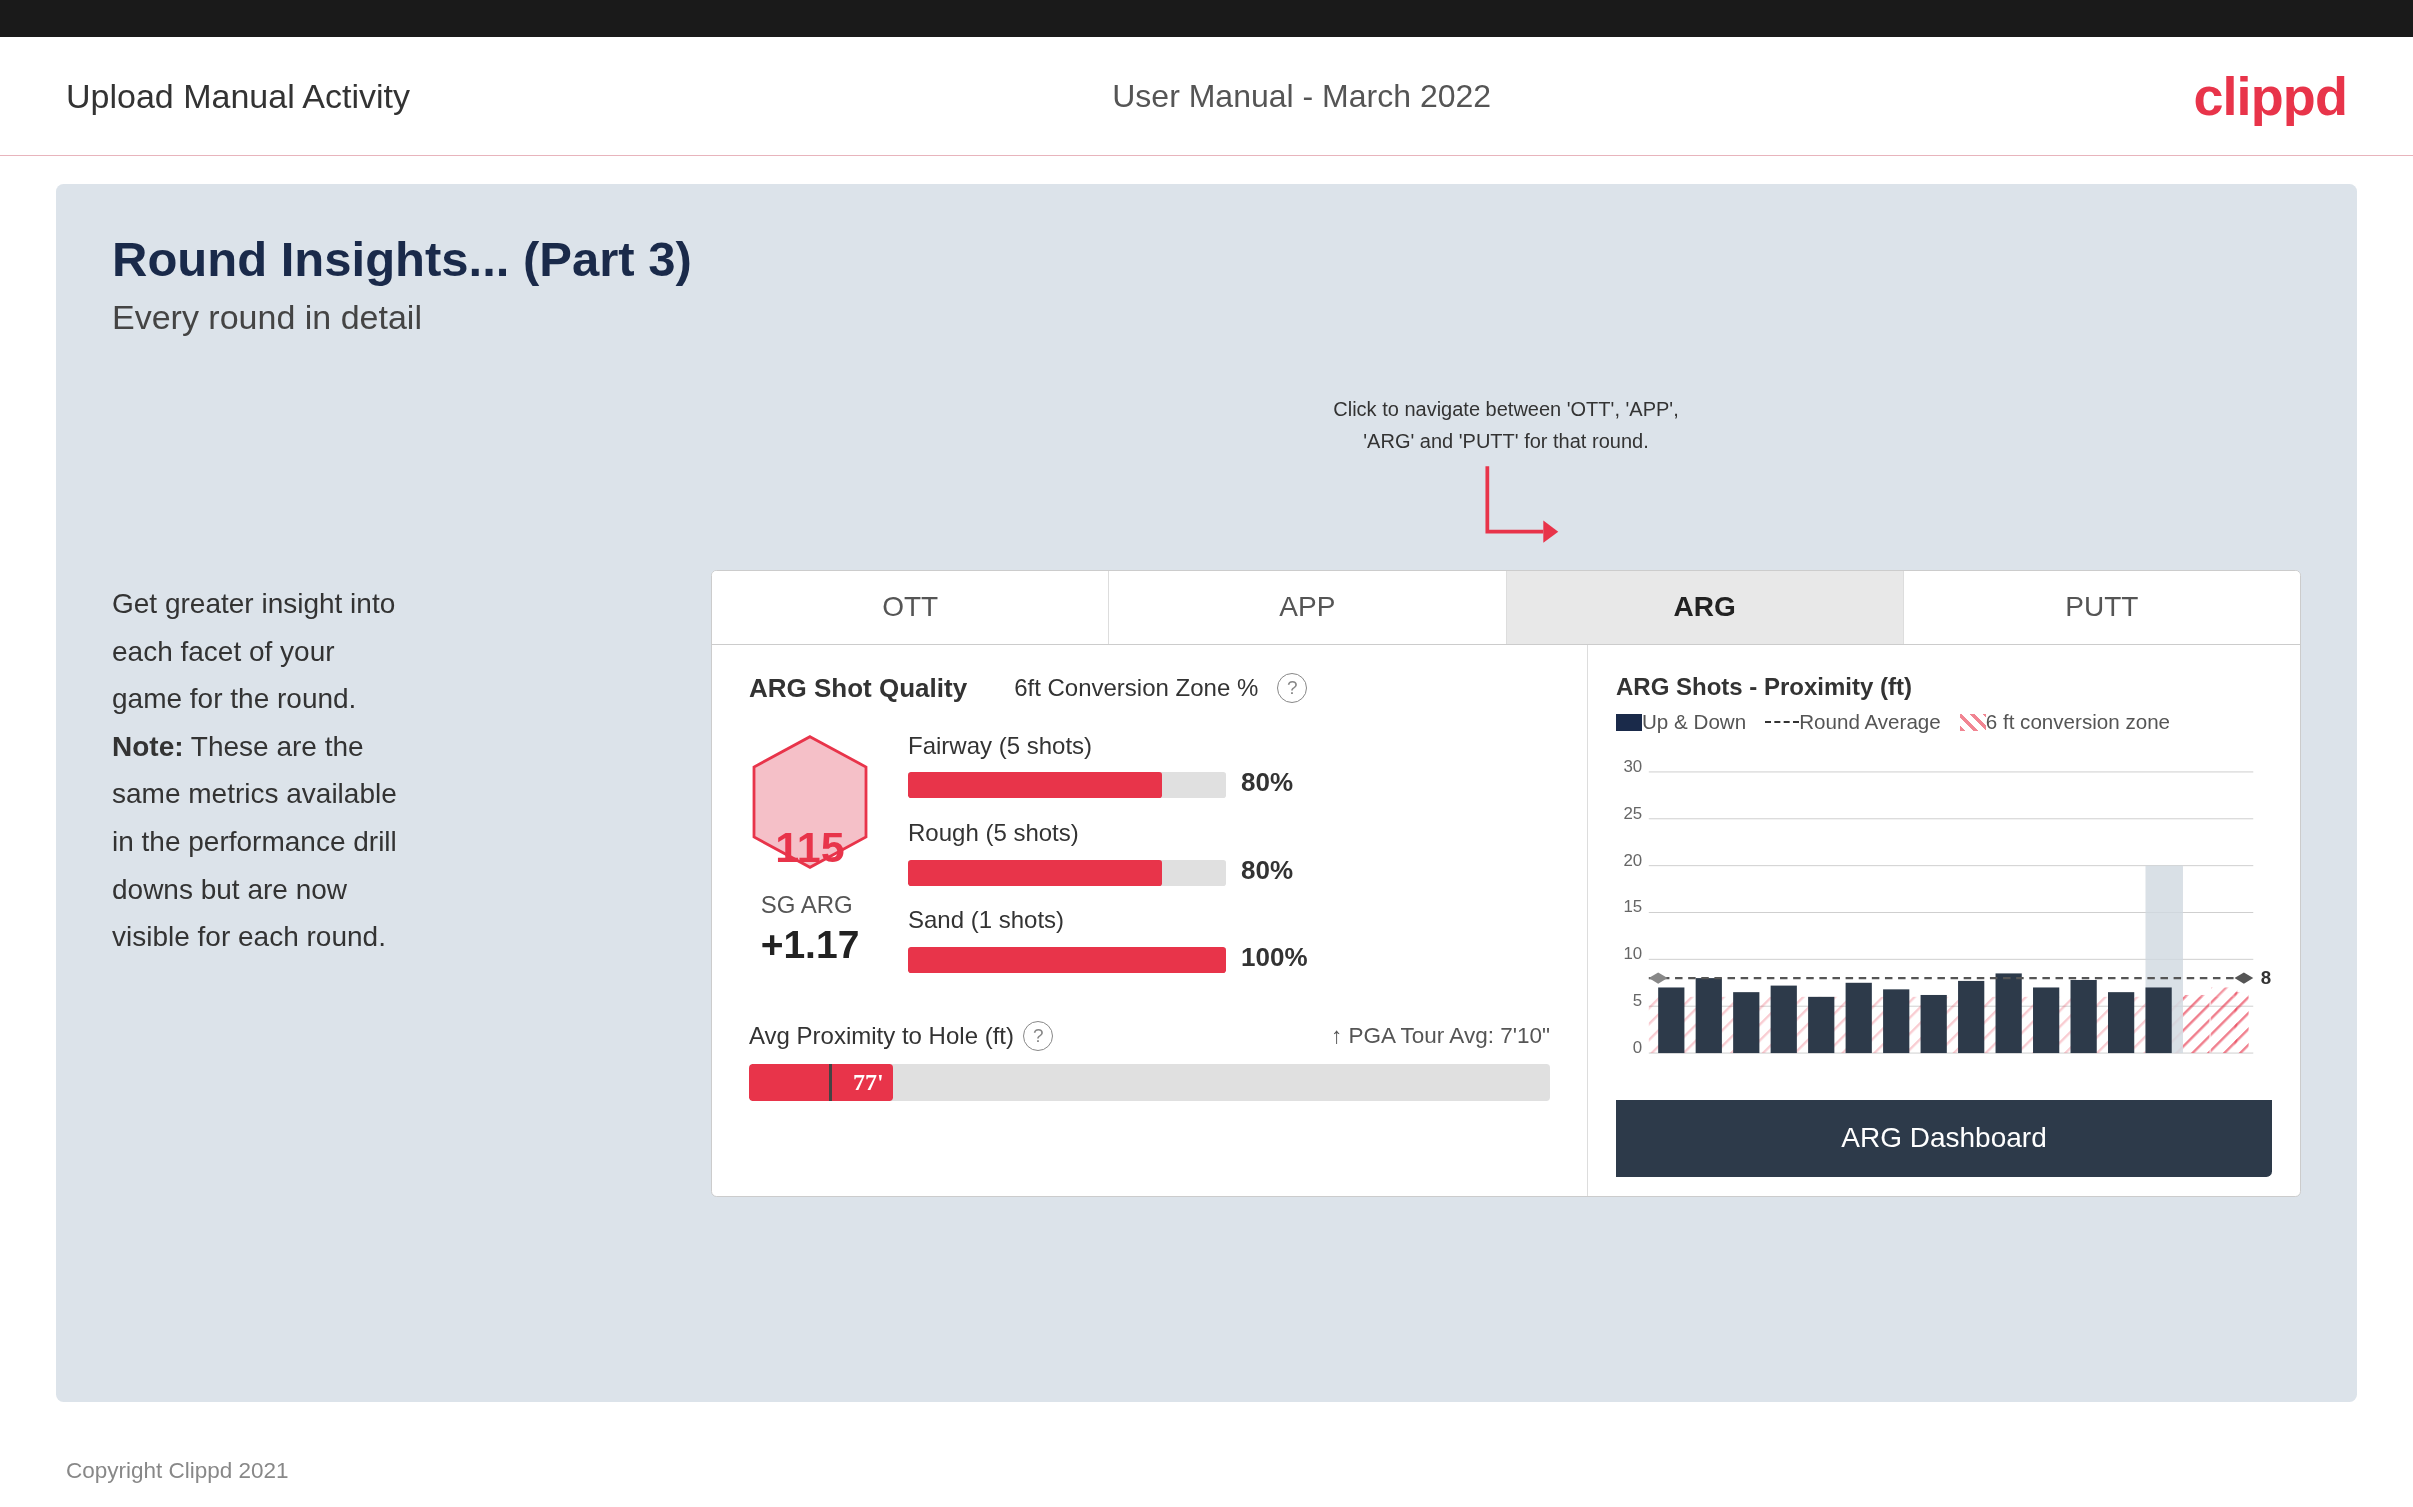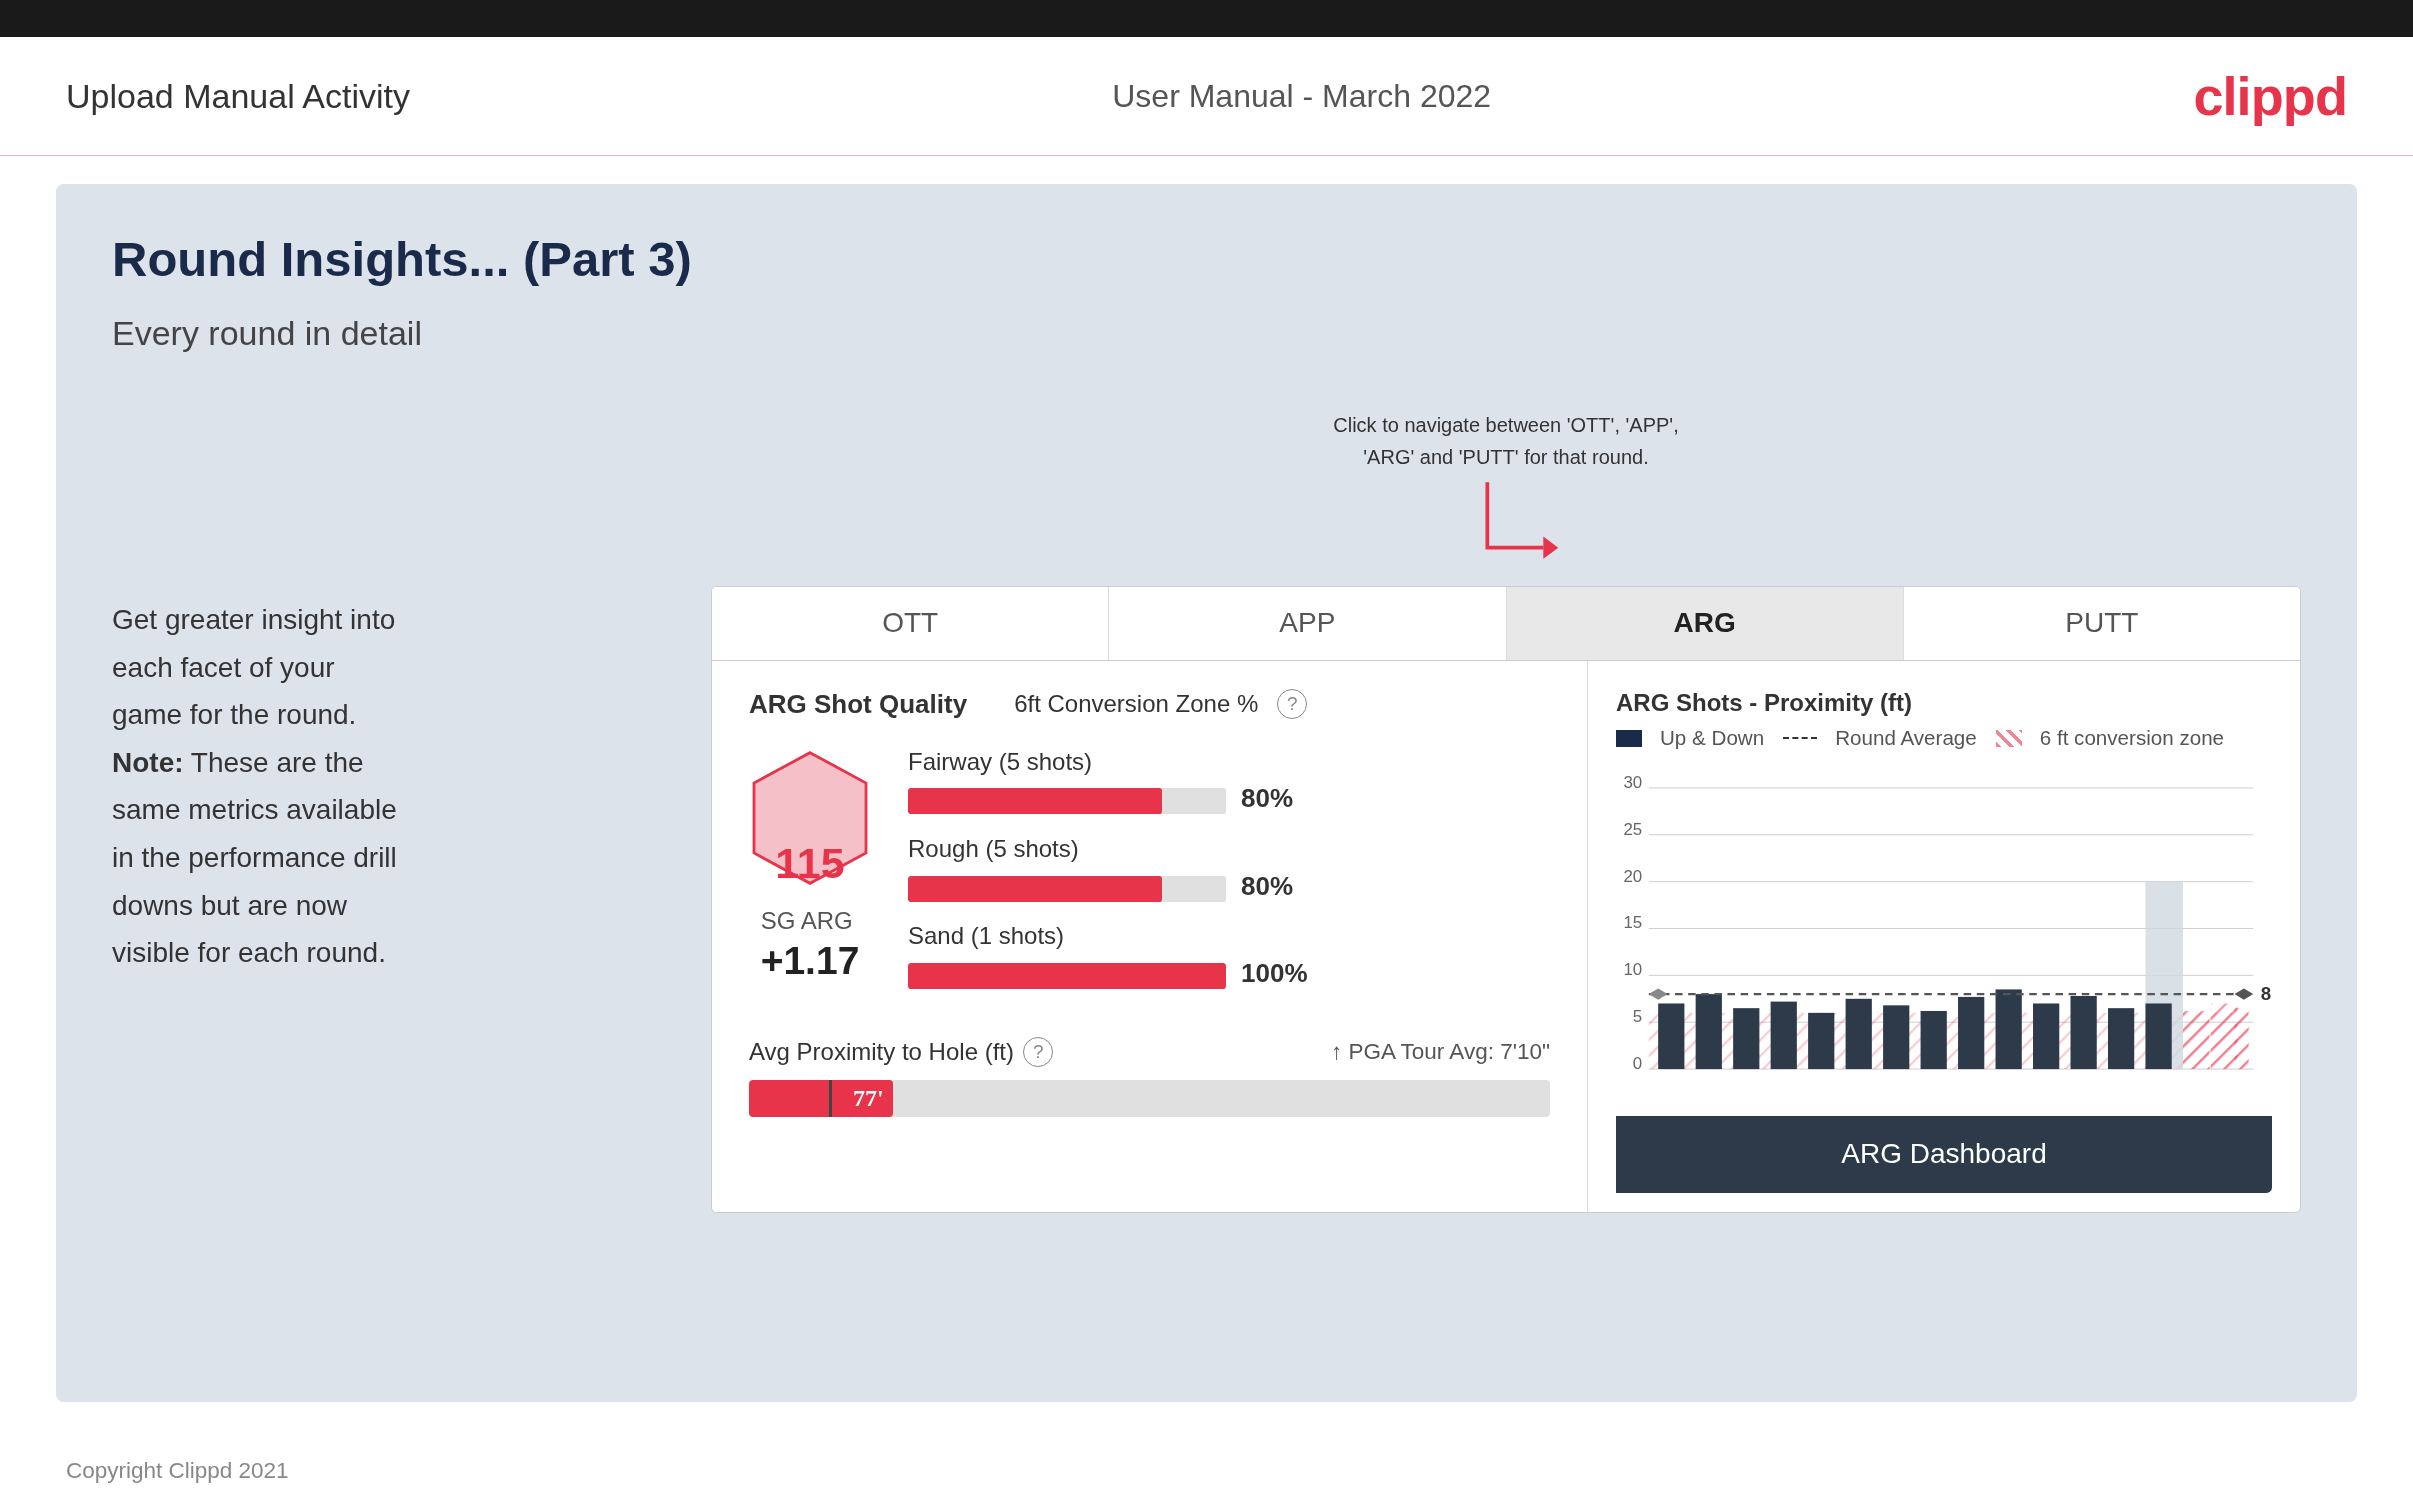--- a/index.html
+++ b/index.html
@@ -48,21 +48,21 @@
       margin: 28px 56px;
       padding: 47px 56px;
       border-radius: 7.5px;
       min-height: 1218px;
     }
 
     .page-title {
       font-size: 49px;
       font-weight: 700;
       color: #1a2a4a;
-      margin-bottom: 27px;
+      margin-bottom: 11px;
     }
     .page-subtitle {
       font-size: 34px;
       color: #444;
       margin-bottom: 56px;
     }
 
     
     .content-row {
       display: flex;
@@ -312,21 +312,21 @@
     .legend {
       display: flex;
       align-items: center;
       gap: 19px;
       font-size: 20.6px;
       color: #555;
     }
     .legend-item {
       display: flex;
       align-items: center;
-      gap: 18px;
+      gap: 0;
     }
     .legend-box {
       width: 26px;
       height: 17px;
     }
     .legend-dash {
       width: 34px;
       height: 3.7px;
       border-top: 2.8px dashed #333;
     }

